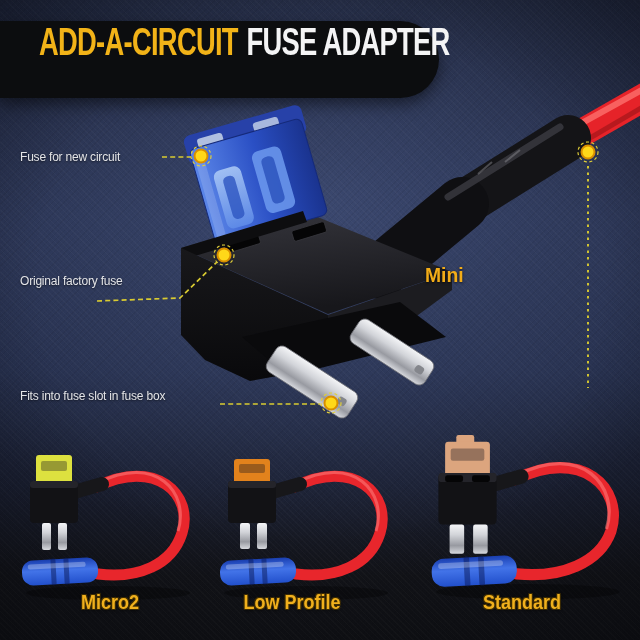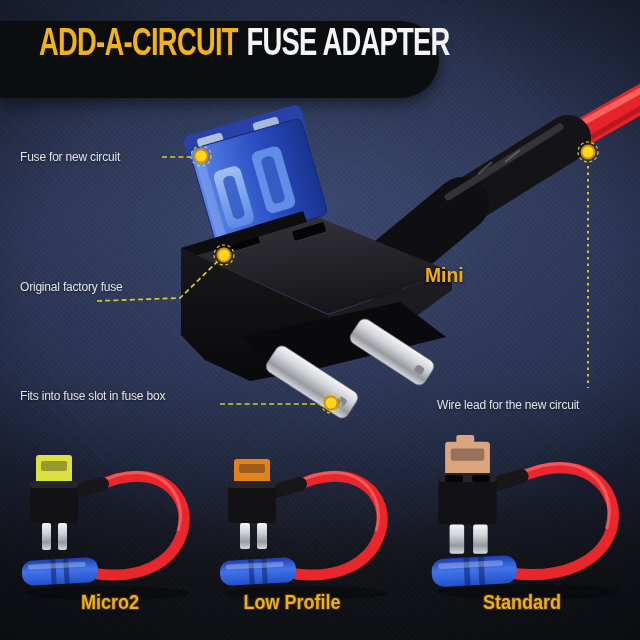--- a/index.html
+++ b/index.html
@@ -23,21 +23,21 @@
   .banner-text{
     white-space:nowrap;font-weight:bold;font-size:38px;letter-spacing:-1px;
     transform:scaleX(0.72);transform-origin:14px 50%;
     padding-left:14px;
   }
   .banner-text .hl{color:#f2b318;margin-right:12px;}
   .banner-text .ws{color:#f4f4f5;}
   .lbl{position:absolute;color:#e3e4e7;font-size:12px;line-height:24px;letter-spacing:-0.2px;
        text-shadow:0 1px 2px rgba(0,0,0,0.55);}
   #lbl-fuse{left:20px;top:145px;}
-  #lbl-original{left:20px;top:275px;}
+  #lbl-original{left:20px;top:269px;}
   #lbl-fits{left:20px;top:384px;}
   #lbl-wire{left:437px;top:393px;}
   .size-lbl{
     position:absolute;left:425px;top:263px;color:#f2ac18;font-weight:bold;font-size:21px;
     transform:scaleX(0.92);transform-origin:0 0;text-shadow:0 1px 3px rgba(0,0,0,0.7);
   }
   .vlabel{
     position:absolute;top:591px;width:170px;text-align:center;
     font-weight:bold;font-size:20px;color:#f0b01d;
     transform:scaleX(0.9);
@@ -175,21 +175,20 @@
         <circle cx="588" cy="152" r="6.5" fill="#ffd819" stroke="#d88f00" stroke-width="2"></circle>
       </g>
     </g>
   </svg>
 
   <div class="lbl" id="lbl-fuse">Fuse for new circuit</div>
   <div class="lbl" id="lbl-original">
     <div>Original factory fuse</div>
   </div>
   <div class="lbl" id="lbl-fits">Fits into fuse slot in fuse box</div>
-  <div class="lbl" id="lbl-wire">Wire lead for the new circuit</div>
   <div class="size-lbl">Mini</div>
 
   <svg class="variant" id="variant-0" viewBox="0 0 215 165">
     <g>
       <ellipse cx="100" cy="146" rx="82" ry="7" fill="rgba(0,0,0,0.3)"></ellipse>
       <path d="M 88 40 C 148 10 186 48 174 86 C 164 118 130 132 90 127" stroke="#e8262c" stroke-width="11" stroke-linecap="round" fill="none"></path>
       <path d="M 90 36 C 148 6 182 46 170 84" stroke="#ff8080" stroke-width="3" opacity="0.55" fill="none"></path>
       <path d="M 66 45 L 94 37" stroke="#17171a" stroke-width="14" stroke-linecap="round"></path>
       <g>
         <rect x="28" y="8" width="36" height="30" rx="3" fill="#dde13f"></rect>

